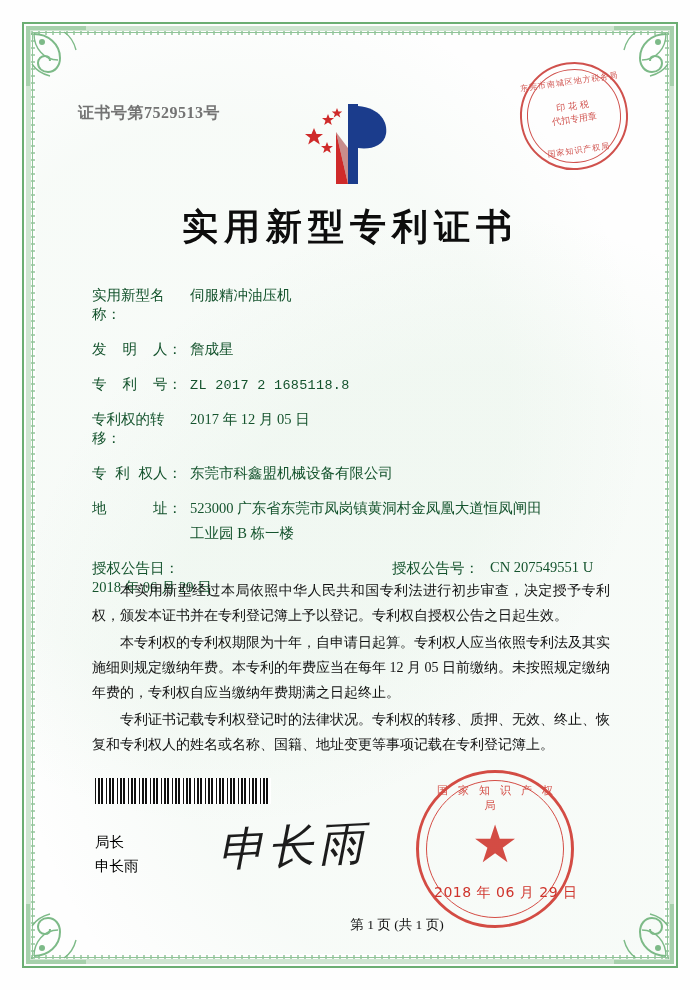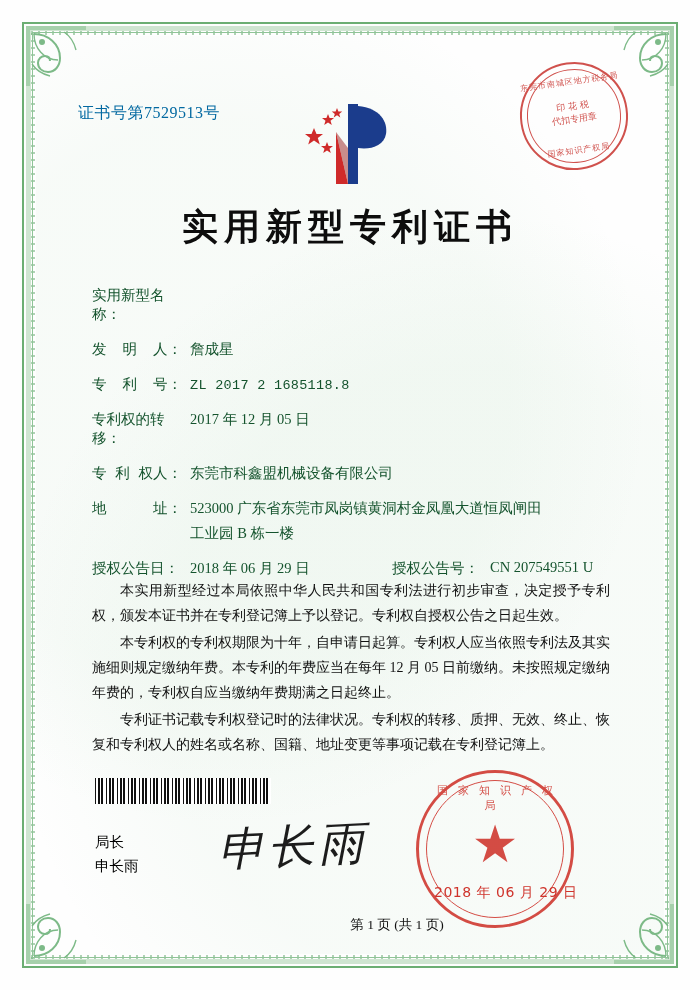--- a/index.html
+++ b/index.html
@@ -67,22 +67,23 @@
   .corner.tl { left: 24px; top: 24px; }
   .corner.tr { right: 24px; top: 24px; transform: scaleX(-1); }
   .corner.bl { left: 24px; bottom: 24px; transform: scaleY(-1); }
   .corner.br { right: 24px; bottom: 24px; transform: scale(-1,-1); }
 
   
   .cert-no {
     position: absolute;
     left: 78px; top: 103px;
     font-size: 16px;
-    color: #0369a1;
+    color: #737373;
     letter-spacing: 0.5px;
+    font-weight: bold;
   }
 
   .emblem {
     position: absolute;
     left: 296px; top: 98px;
     width: 108px; height: 92px;
   }
 
   .red-seal-top {
     position: absolute;
@@ -163,21 +164,21 @@
     font-family: "Liberation Mono", monospace;
     font-size: 13.5px;
     letter-spacing: 0.3px;
   }
   .addr-cont {
     margin: -10px 0 16px 98px;
   }
   .two-col {
     display: flex;
   }
-  .two-col .c1 { width: 300px; display: flex; }
+  .two-col .c1 { width: 300px; display: flex; flex-direction: column; }
   .two-col .c2 { flex: 1; display: flex; }
   .two-col .lbl2 { width: 98px; flex: 0 0 auto; }
 
   
   .paras {
     position: absolute;
     left: 92px; top: 578px;
     width: 518px;
     font-size: 14px;
     line-height: 25px;
@@ -352,20 +353,21 @@
     </div>
     <div class="seal-arc-bottom">国家知识产权局</div>
   </div>
 
   <div class="title">实用新型专利证书</div>
 
   <div class="fields">
 
     <div class="row">
       <div class="lbl">实用新型名称：</div>
+      <div class="val">伺服精冲油压机</div>
     </div>
 
     <div class="row">
       <div class="lbl spaced">
         <span>发</span>
         <span>明</span>
         <span>人：</span>
       </div>
       <div class="val">詹成星</div>
     </div>

